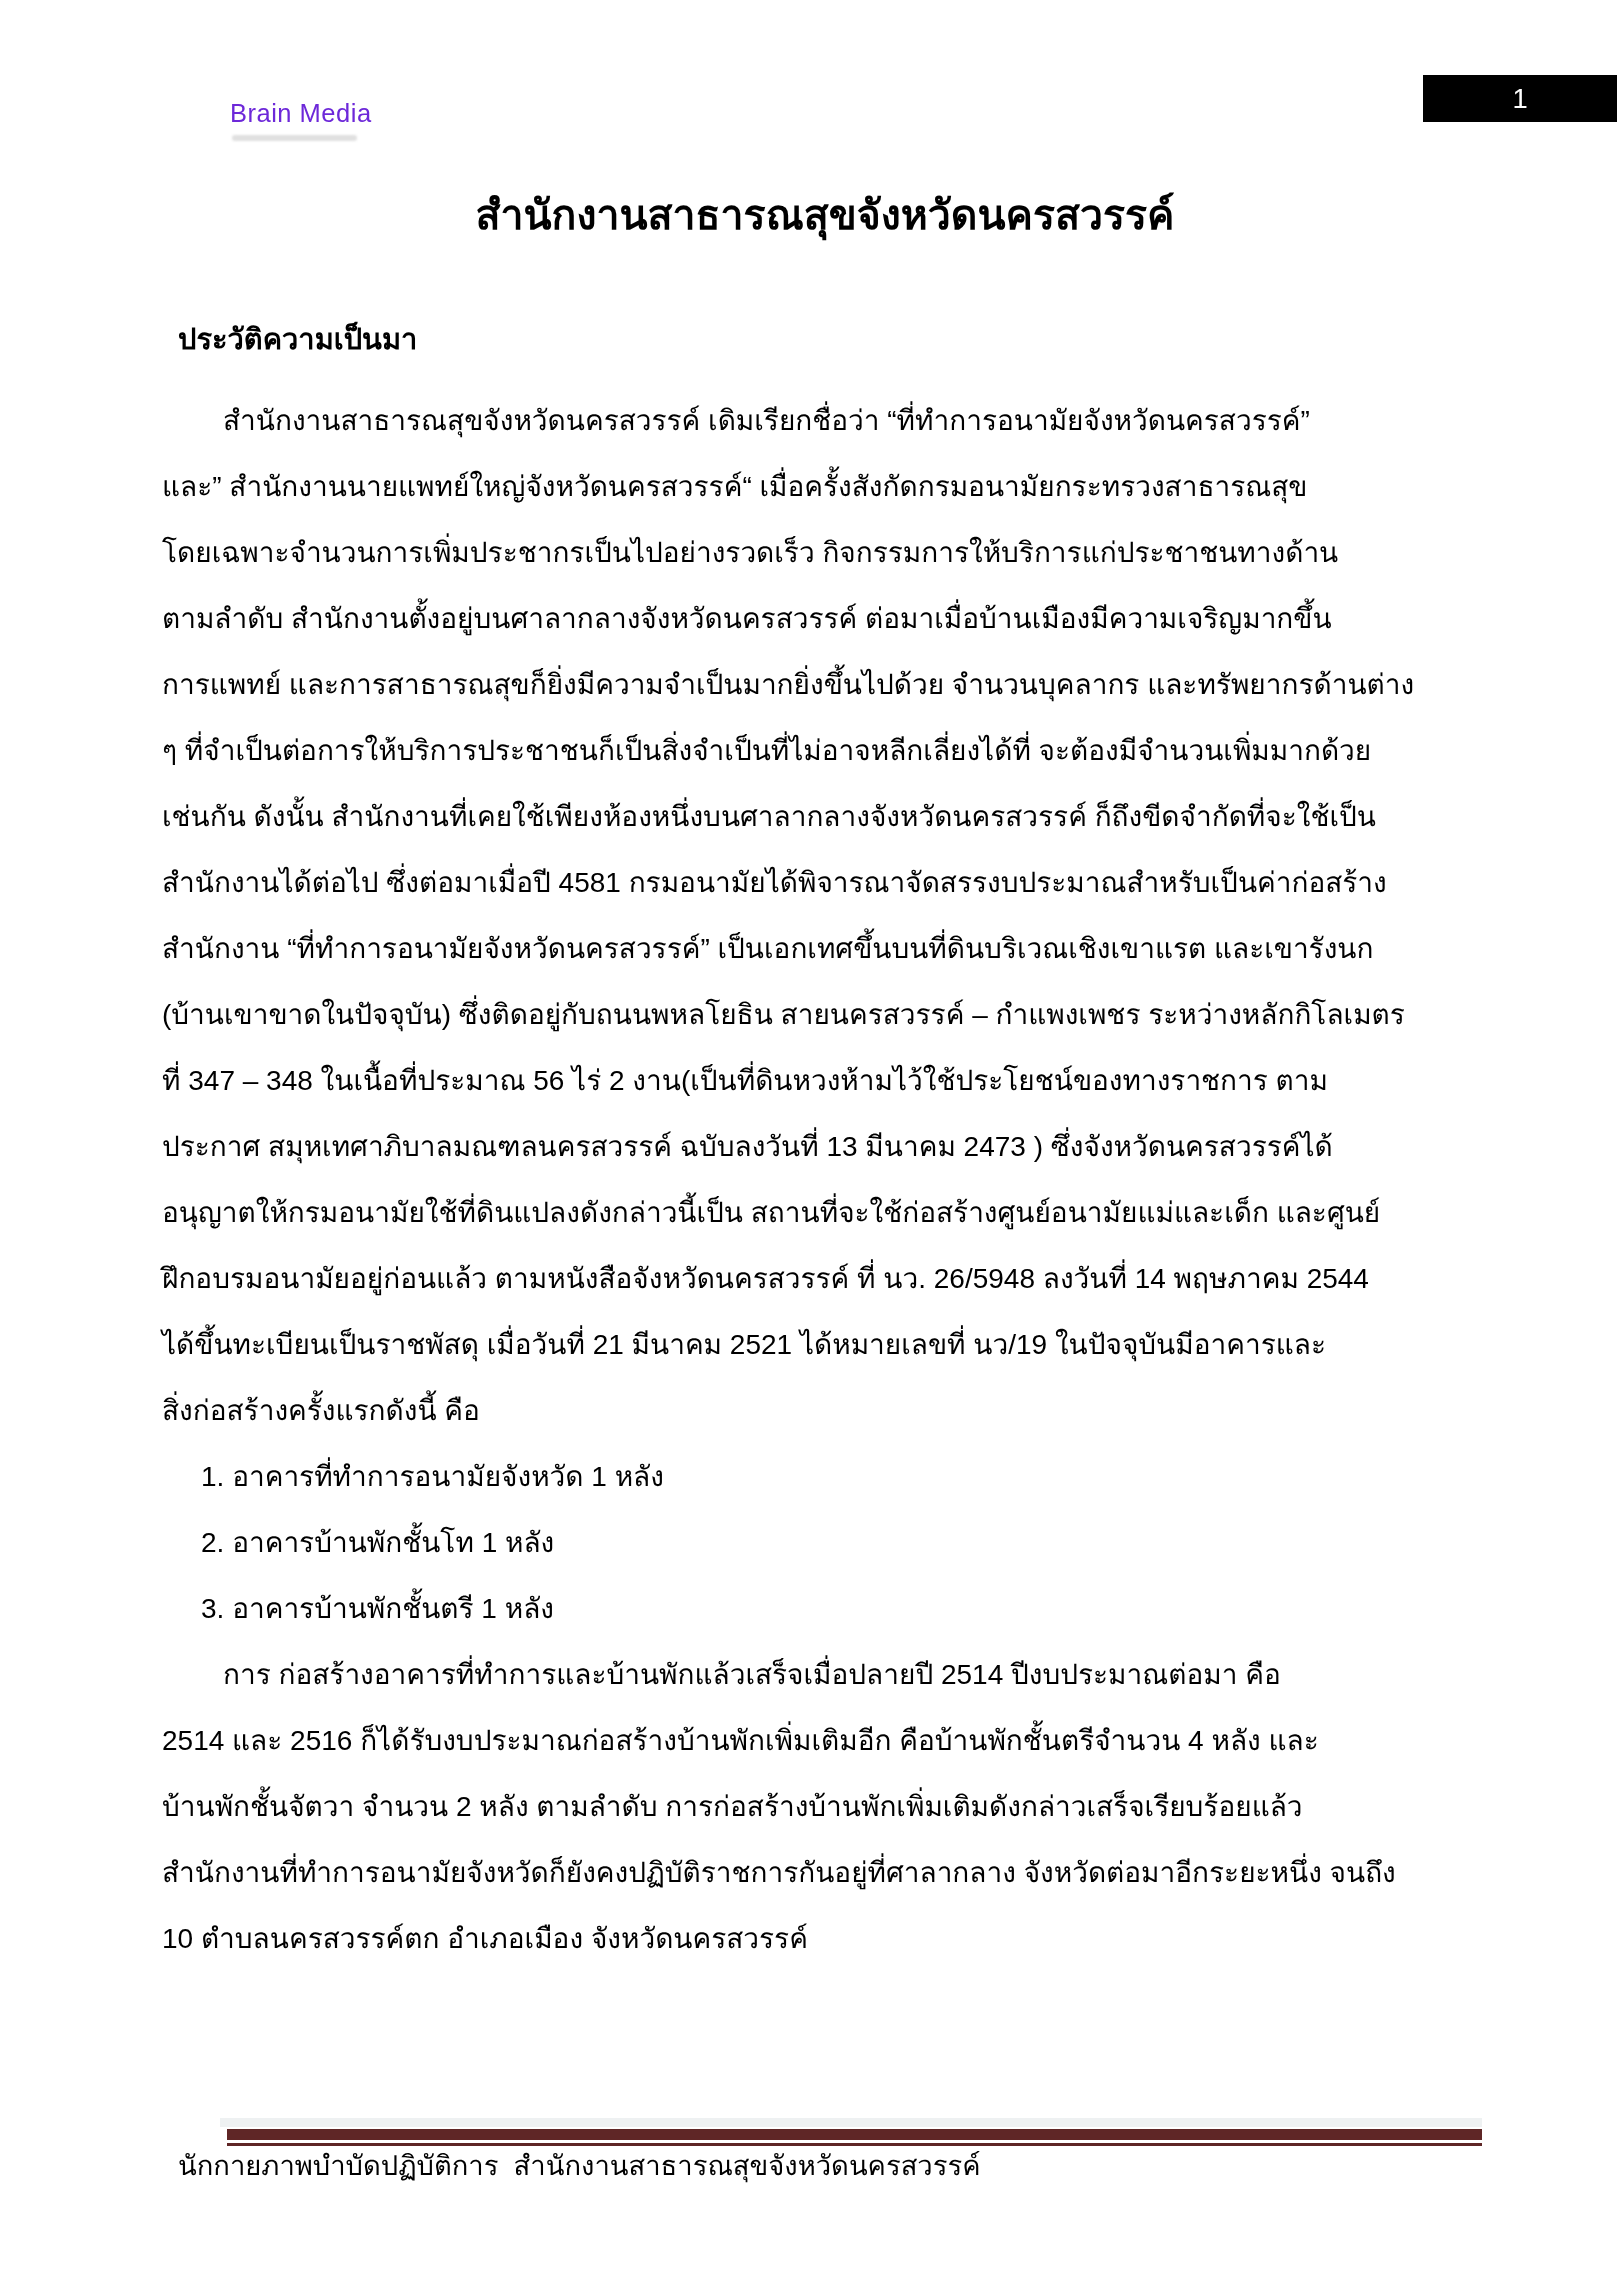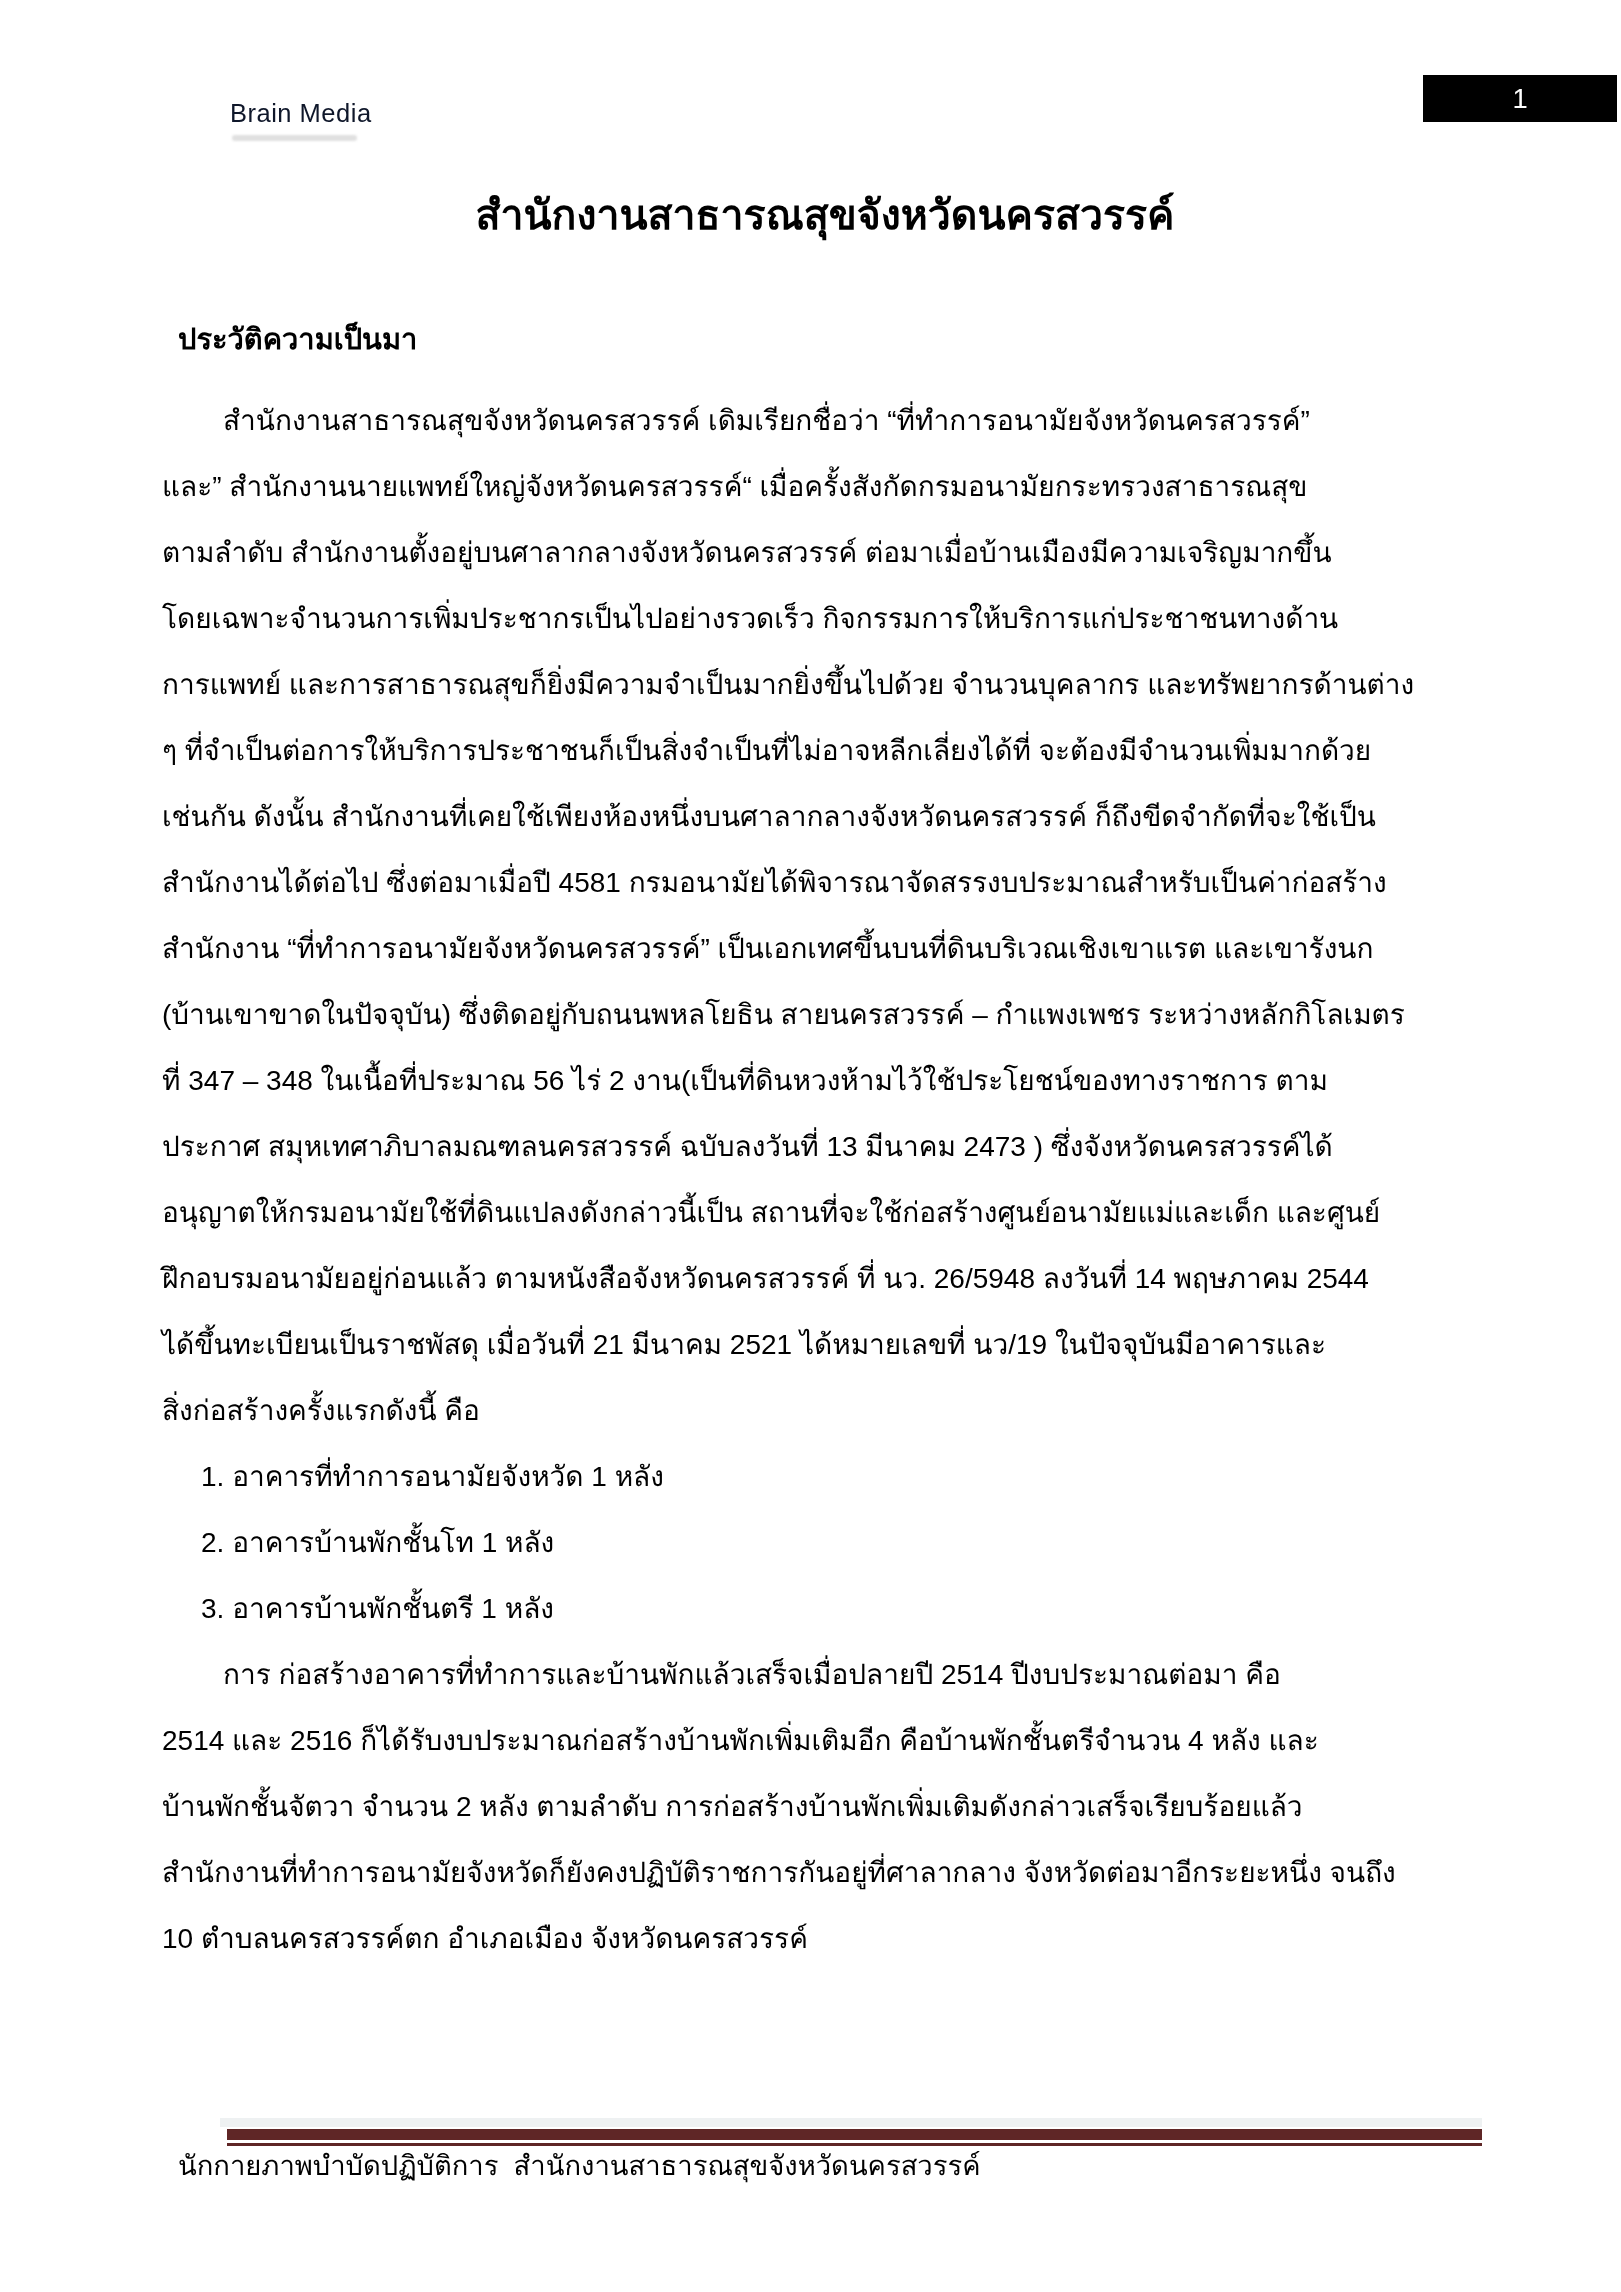--- a/index.html
+++ b/index.html
@@ -8,21 +8,21 @@
     width:1621px;height:2293px;
     background:#ffffff;
     margin:0 auto;
     font-family:"Liberation Sans", sans-serif;
     color:#000;
     overflow:hidden;
   }
   
   .brand{
     position:absolute;left:230px;top:98px;
-    font-size:25.5px;line-height:31px;color:#0f172a;
+    font-size:25.5px;line-height:31px;color:#6d28d9;
     letter-spacing:0.5px;
   }
   .brand-tagline-blur{
     position:absolute;left:232px;top:135px;
     width:125px;height:5.9px;background:#e0e0e0;
     filter:blur(1.2px);border-radius:2.9px;
   }
   .page-badge{
     position:absolute;left:1423px;top:75px;
     width:194px;height:47px;background:#000000;
@@ -77,22 +77,22 @@
   <div class="page-badge">
     <span class="num">1</span>
   </div>
 
   <div class="doc-title">สำนักงานสาธารณสุขจังหวัดนครสวรรค์</div>
   <div class="section-heading">ประวัติความเป็นมา</div>
 
   <div class="body-block">
     <div class="line indent">สำนักงานสาธารณสุขจังหวัดนครสวรรค์ เดิมเรียกชื่อว่า “ที่ทำการอนามัยจังหวัดนครสวรรค์”</div>
     <div class="line">และ” สำนักงานนายแพทย์ใหญ่จังหวัดนครสวรรค์“ เมื่อครั้งสังกัดกรมอนามัยกระทรวงสาธารณสุข</div>
+    <div class="line">โดยเฉพาะจำนวนการเพิ่มประชากรเป็นไปอย่างรวดเร็ว กิจกรรมการให้บริการแก่ประชาชนทางด้าน</div>
     <div class="line">ตามลำดับ สำนักงานตั้งอยู่บนศาลากลางจังหวัดนครสวรรค์ ต่อมาเมื่อบ้านเมืองมีความเจริญมากขึ้น</div>
-    <div class="line">โดยเฉพาะจำนวนการเพิ่มประชากรเป็นไปอย่างรวดเร็ว กิจกรรมการให้บริการแก่ประชาชนทางด้าน</div>
     <div class="line">การแพทย์ และการสาธารณสุขก็ยิ่งมีความจำเป็นมากยิ่งขึ้นไปด้วย จำนวนบุคลากร และทรัพยากรด้านต่าง</div>
     <div class="line">ๆ ที่จำเป็นต่อการให้บริการประชาชนก็เป็นสิ่งจำเป็นที่ไม่อาจหลีกเลี่ยงได้ที่ จะต้องมีจำนวนเพิ่มมากด้วย</div>
     <div class="line">เช่นกัน ดังนั้น สำนักงานที่เคยใช้เพียงห้องหนึ่งบนศาลากลางจังหวัดนครสวรรค์ ก็ถึงขีดจำกัดที่จะใช้เป็น</div>
     <div class="line">สำนักงานได้ต่อไป ซึ่งต่อมาเมื่อปี 4581 กรมอนามัยได้พิจารณาจัดสรรงบประมาณสำหรับเป็นค่าก่อสร้าง</div>
     <div class="line">สำนักงาน “ที่ทำการอนามัยจังหวัดนครสวรรค์” เป็นเอกเทศขึ้นบนที่ดินบริเวณเชิงเขาแรต และเขารังนก</div>
     <div class="line">(บ้านเขาขาดในปัจจุบัน) ซึ่งติดอยู่กับถนนพหลโยธิน สายนครสวรรค์ – กำแพงเพชร ระหว่างหลักกิโลเมตร</div>
     <div class="line">ที่ 347 – 348 ในเนื้อที่ประมาณ 56 ไร่ 2 งาน(เป็นที่ดินหวงห้ามไว้ใช้ประโยชน์ของทางราชการ ตาม</div>
     <div class="line">ประกาศ สมุหเทศาภิบาลมณฑลนครสวรรค์ ฉบับลงวันที่ 13 มีนาคม 2473 ) ซึ่งจังหวัดนครสวรรค์ได้</div>
     <div class="line">อนุญาตให้กรมอนามัยใช้ที่ดินแปลงดังกล่าวนี้เป็น สถานที่จะใช้ก่อสร้างศูนย์อนามัยแม่และเด็ก และศูนย์</div>
     <div class="line">ฝึกอบรมอนามัยอยู่ก่อนแล้ว ตามหนังสือจังหวัดนครสวรรค์ ที่ นว. 26/5948 ลงวันที่ 14 พฤษภาคม 2544</div>

